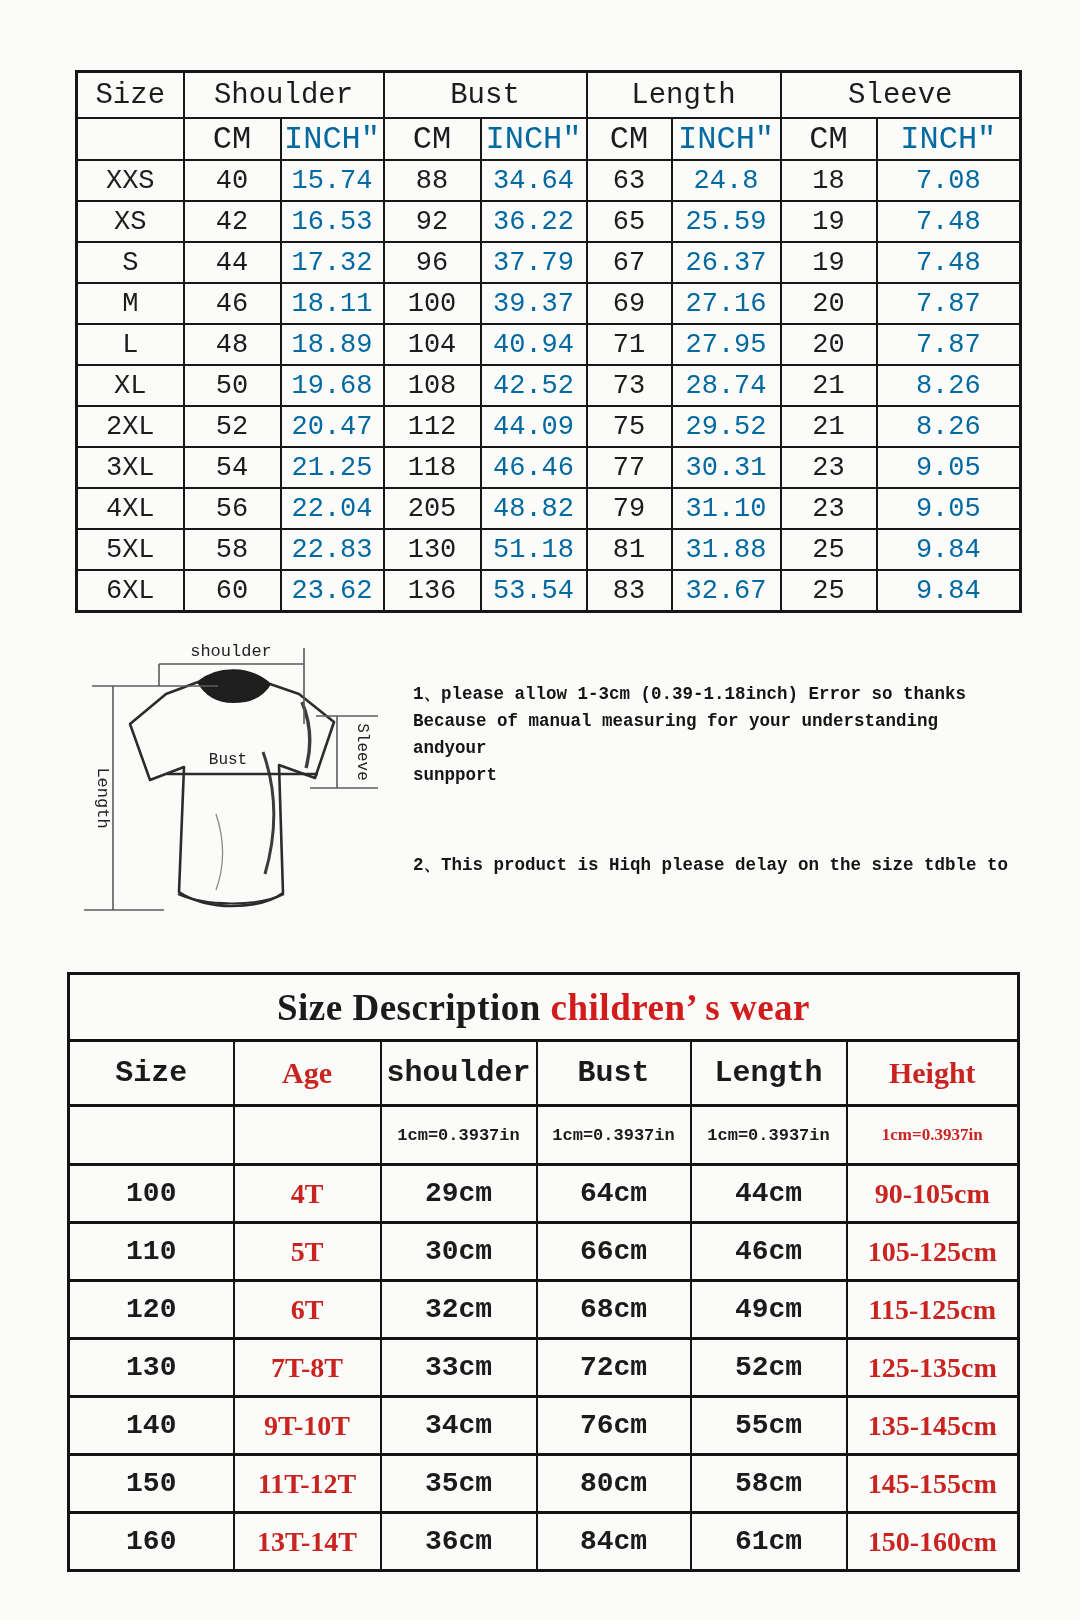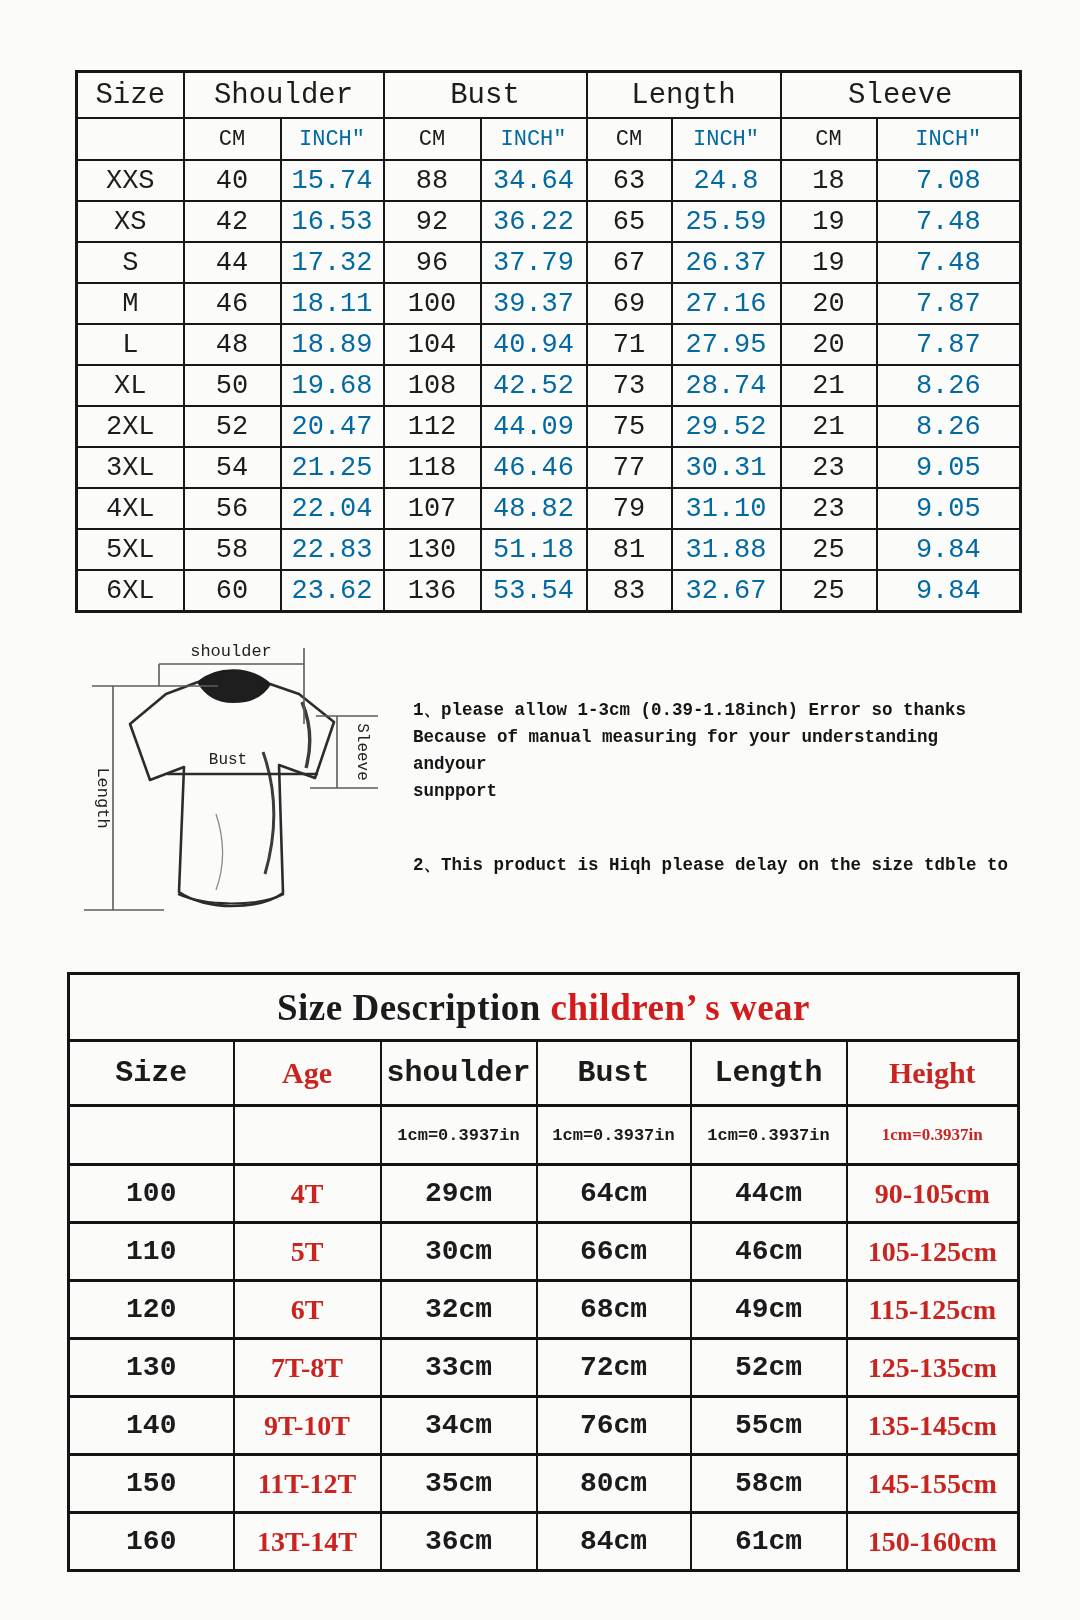--- a/index.html
+++ b/index.html
@@ -11,33 +11,33 @@
   .abs{position:absolute;}
   table{border-collapse:collapse;table-layout:fixed;background:transparent;margin-left:7px;}
 
   
   #adult-table{left:68px;top:70px;width:944px;border:3px solid #171717;}
   #adult-table td{
     border:2px solid #171717;text-align:center;vertical-align:middle;
     font-size:27px;color:#1c1c1c;padding:0;overflow:hidden;white-space:nowrap;
   }
   #adult-table tr.group-row td{height:44px;font-size:29px;}
-  #adult-table tr.unit-row td{height:40px;font-size:22px;border-radius:10px;}
+  #adult-table tr.unit-row td{height:40px;font-size:32px;border-radius:10px;}
   #adult-table tbody td{height:39px;}
   #adult-table .red{color:#0369a1;}
 
   
   #diagram{left:66px;top:602px;}
 
   
   .note{
     left:413px;width:605px;font-size:17.5px;font-weight:bold;color:#151515;
     line-height:1.55;letter-spacing:0px;
   }
-  #note-1{top:697px;}
+  #note-1{top:681px;}
   #note-2{top:852px;}
 
   
   #kids-table{left:60px;top:972px;width:950px;border:3px solid #141414;}
   #kids-table td{
     border:2px solid #141414;border-top-width:3px;border-bottom-width:3px;
     text-align:center;vertical-align:middle;font-weight:bold;
     font-size:28px;color:#1b1b1b;padding:0;white-space:nowrap;overflow:hidden;
   }
   #kids-table tr.title-row td{
@@ -171,21 +171,21 @@
         <td class="red">46.46</td>
         <td>77</td>
         <td class="red">30.31</td>
         <td>23</td>
         <td class="red">9.05</td>
       </tr>
       <tr>
         <td>4XL</td>
         <td>56</td>
         <td class="red">22.04</td>
-        <td>107</td>
+        <td>205</td>
         <td class="red">48.82</td>
         <td>79</td>
         <td class="red">31.10</td>
         <td>23</td>
         <td class="red">9.05</td>
       </tr>
       <tr>
         <td>5XL</td>
         <td>58</td>
         <td class="red">22.83</td>

